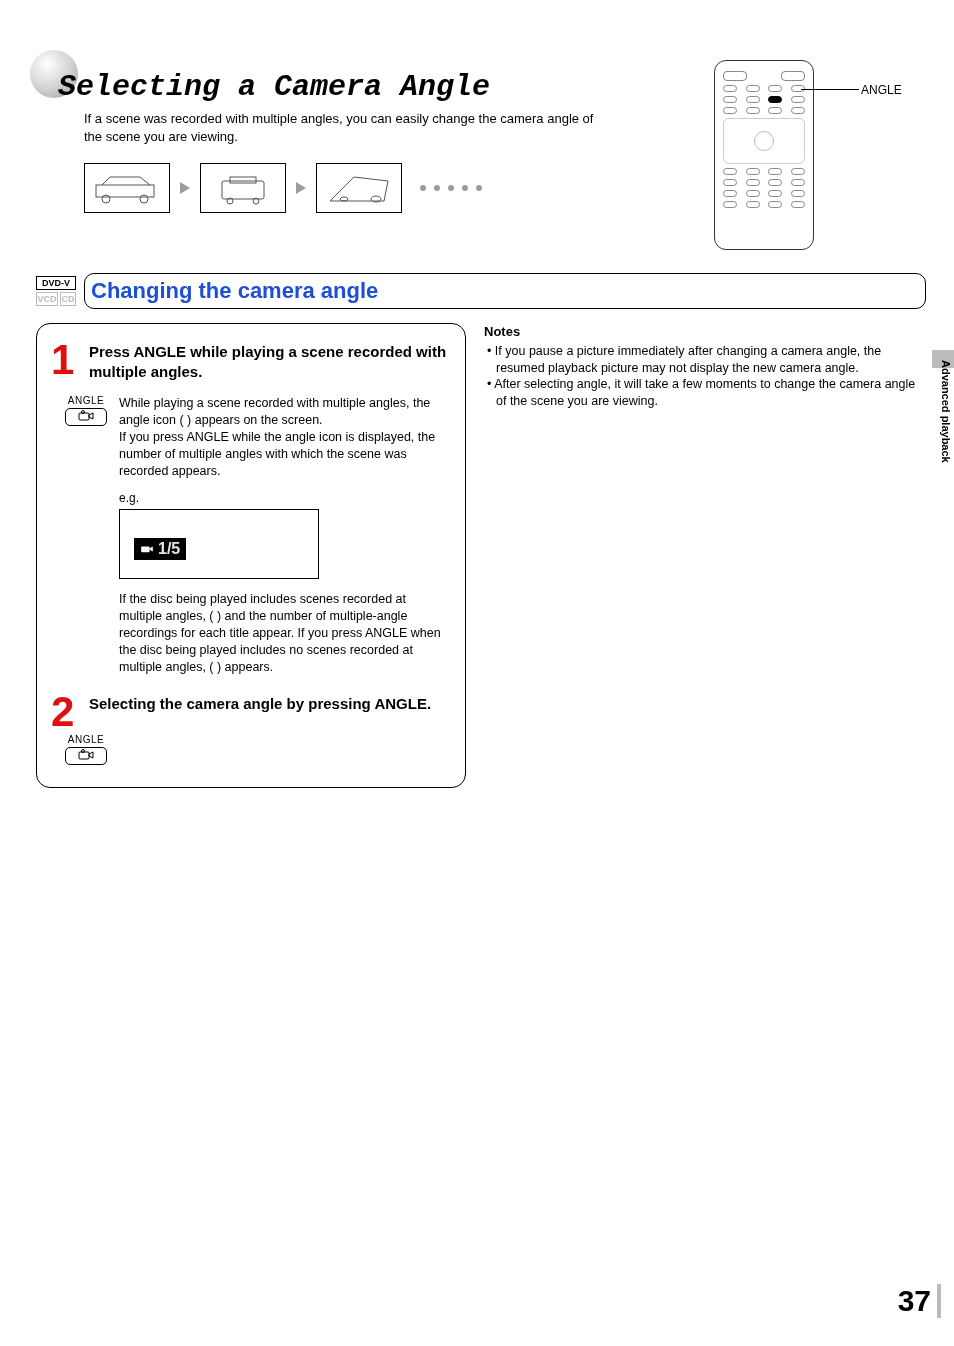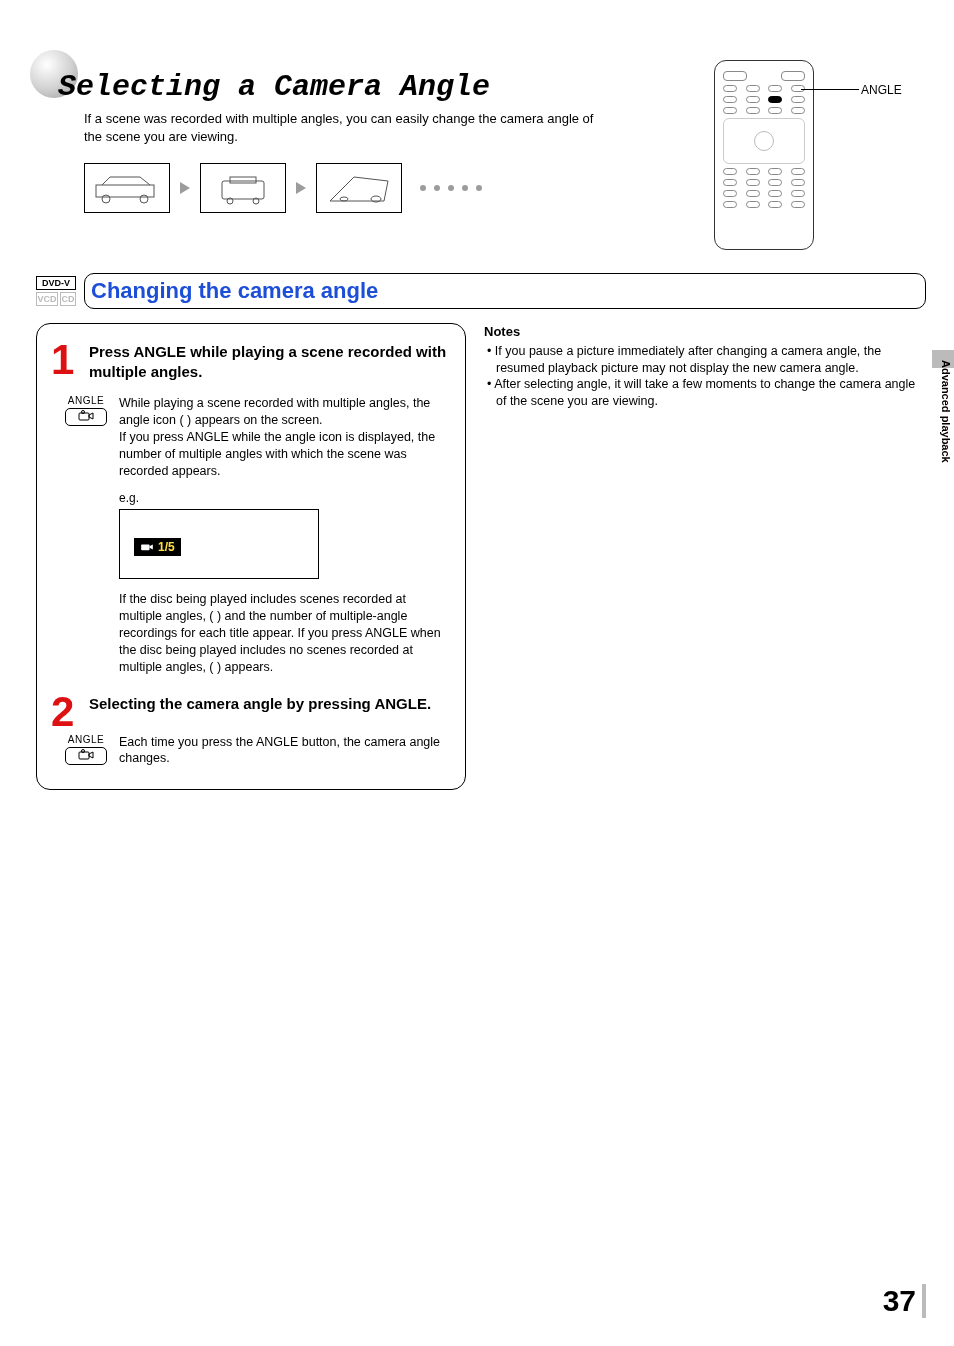--- a/index.html
+++ b/index.html
@@ -200,35 +200,35 @@
   .eg-label { font-size:12px; margin-top:12px; margin-bottom:4px; }
   .screen-eg {
     width:200px; height:70px;
     border:1px solid #000;
     position:relative;
     margin-bottom:12px;
   }
   .eg-chip {
     position:absolute;
     left:14px; top:28px;
-    background:#000; color:#fde047;
-    font-size:12px; font-weight:bold;
+    background:#000; color:#e5e5e5;
+    font-size:16px; font-weight:bold;
     padding:2px 6px;
     display:flex; align-items:center; gap:4px;
   }
   .eg-chip svg { width:14px; height:10px; }
   .notes-col { flex:1; font-size:12.5px; line-height:1.35; }
   .notes-col h4 { font-size:13px; font-weight:bold; margin-bottom:2px; }
   .notes-col li { margin-left:12px; list-style:none; text-indent:-9px; }
   .notes-col li::before { content:"• "; }
 
   
   .pgnum {
     position:absolute;
-    right:28px; bottom:28px;
+    right:13px; bottom:28px;
     display:flex; align-items:flex-end;
   }
   .pgnum .bar {
     width:4px; height:34px;
     background:#bbb;
     margin-left:6px;
   }
   .pgnum span {
     font-size:30px;
     font-weight:bold;
@@ -404,21 +404,20 @@
         <div class="angle-btn">
           <span class="camera-icon">
             <svg viewBox="0 0 16 12">
                 <rect x="1" y="3" width="10" height="7" rx="1" fill="none" stroke="#000"></rect>
                 <path d="M11 5 L15 3 V9 L11 7 Z" fill="none" stroke="#000"></path>
                 <circle cx="5" cy="2" r="1.5" fill="none" stroke="#000"></circle>
               </svg>
           </span>
         </div>
       </div>
-      <div class="step-para" style="flex:1">Each time you press the ANGLE button, the camera angle changes.</div>
     </div>
 
   </div>
 
   <div class="notes-col">
     <h4>Notes</h4>
     <ul>
       <li>If you pause a picture immediately after changing a camera angle, the resumed playback picture may not display the new camera angle.</li>
       <li>After selecting angle, it will take a few moments to change the camera angle of the scene you are viewing.</li>
     </ul>

